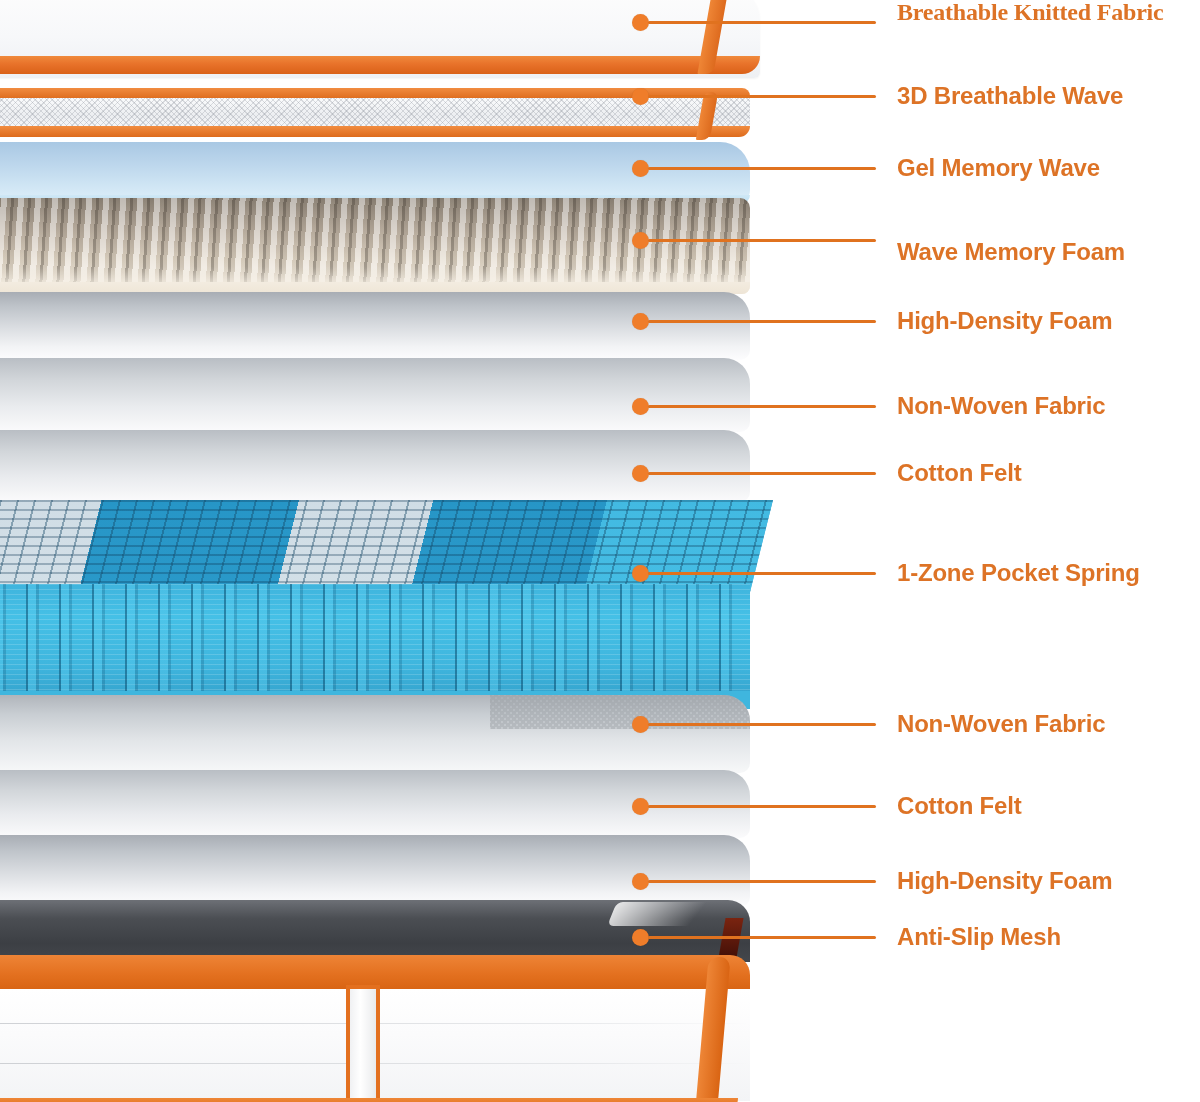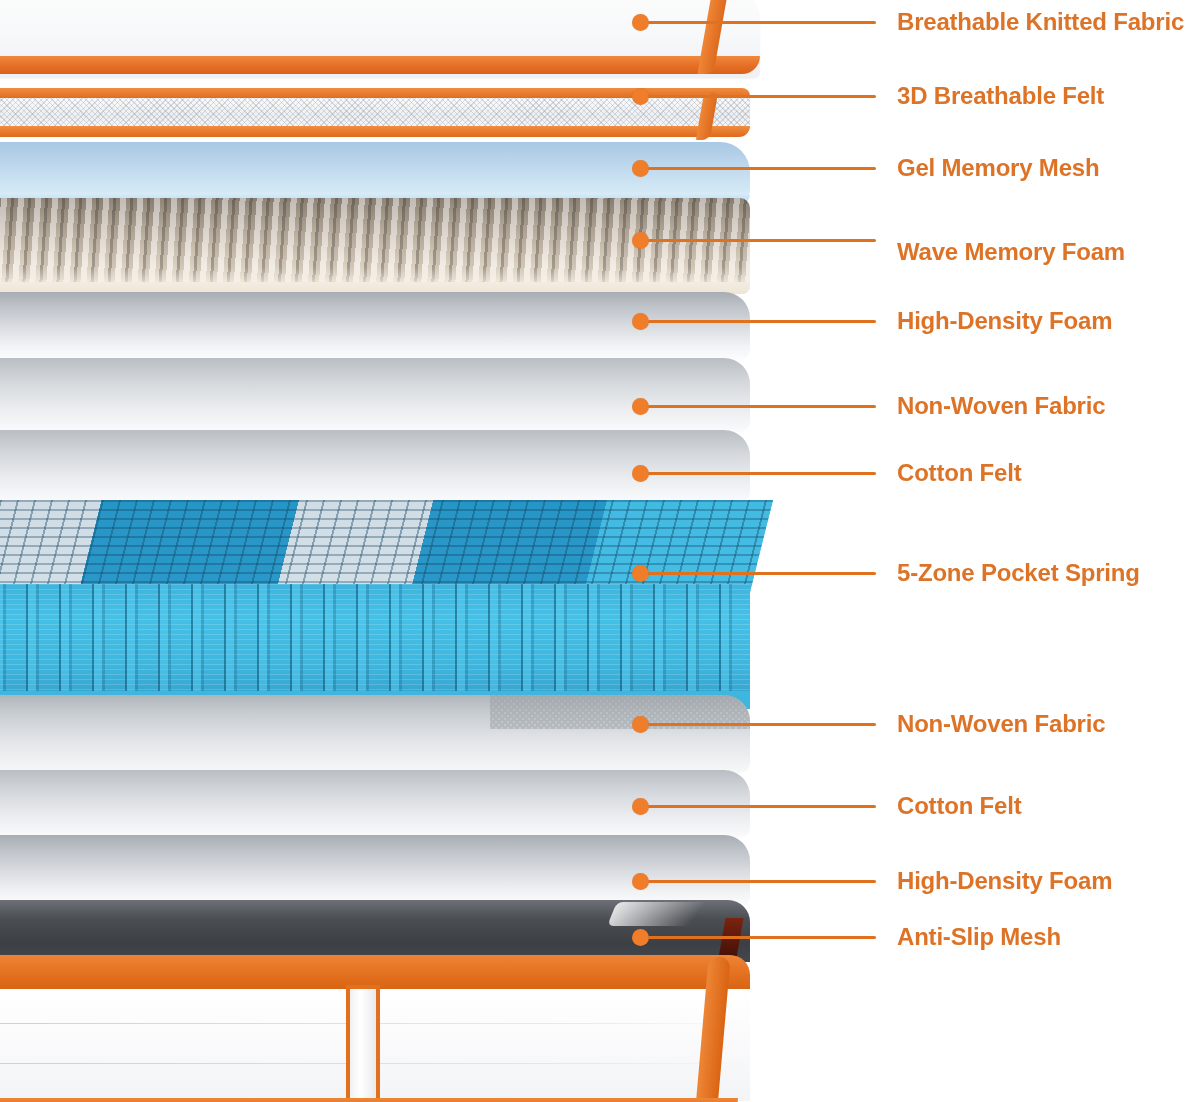--- a/index.html
+++ b/index.html
@@ -268,31 +268,31 @@
     <div class="body-handle"></div>
     <div class="body-right-pipe"></div>
     <div class="body-bot-pipe"></div>
   </div>
 
   <div id="callouts">
       <div class="leader" style="left: 632px; top: 11px;">
         <span class="dot"></span>
         <span class="line" style="width: 228px;"></span>
       </div>
-      <div class="label" style="top: 22px;">Breathable Knitted Fabric</div>
+      <div class="label" style="top: 12px; font-family: Liberation Serif, serif;">Breathable Knitted Fabric</div>
       <div class="leader" style="left: 632px; top: 85px;">
         <span class="dot"></span>
         <span class="line" style="width: 228px;"></span>
       </div>
-      <div class="label" style="top: 96px;">3D Breathable Felt</div>
+      <div class="label" style="top: 96px;">3D Breathable Wave</div>
       <div class="leader" style="left: 632px; top: 157px;">
         <span class="dot"></span>
         <span class="line" style="width: 228px;"></span>
       </div>
-      <div class="label" style="top: 168px;">Gel Memory Mesh</div>
+      <div class="label" style="top: 168px;">Gel Memory Wave</div>
       <div class="leader" style="left: 632px; top: 229px;">
         <span class="dot"></span>
         <span class="line" style="width: 228px;"></span>
       </div>
       <div class="label" style="top: 252px;">Wave Memory Foam</div>
       <div class="leader" style="left: 632px; top: 310px;">
         <span class="dot"></span>
         <span class="line" style="width: 228px;"></span>
       </div>
       <div class="label" style="top: 321px;">High-Density Foam</div>
@@ -303,21 +303,21 @@
       <div class="label" style="top: 406px;">Non-Woven Fabric</div>
       <div class="leader" style="left: 632px; top: 462px;">
         <span class="dot"></span>
         <span class="line" style="width: 228px;"></span>
       </div>
       <div class="label" style="top: 473px;">Cotton Felt</div>
       <div class="leader" style="left: 632px; top: 562px;">
         <span class="dot"></span>
         <span class="line" style="width: 228px;"></span>
       </div>
-      <div class="label" style="top: 573px;">5-Zone Pocket Spring</div>
+      <div class="label" style="top: 573px;">1-Zone Pocket Spring</div>
       <div class="leader" style="left: 632px; top: 713px;">
         <span class="dot"></span>
         <span class="line" style="width: 228px;"></span>
       </div>
       <div class="label" style="top: 724px;">Non-Woven Fabric</div>
       <div class="leader" style="left: 632px; top: 795px;">
         <span class="dot"></span>
         <span class="line" style="width: 228px;"></span>
       </div>
       <div class="label" style="top: 806px;">Cotton Felt</div>

